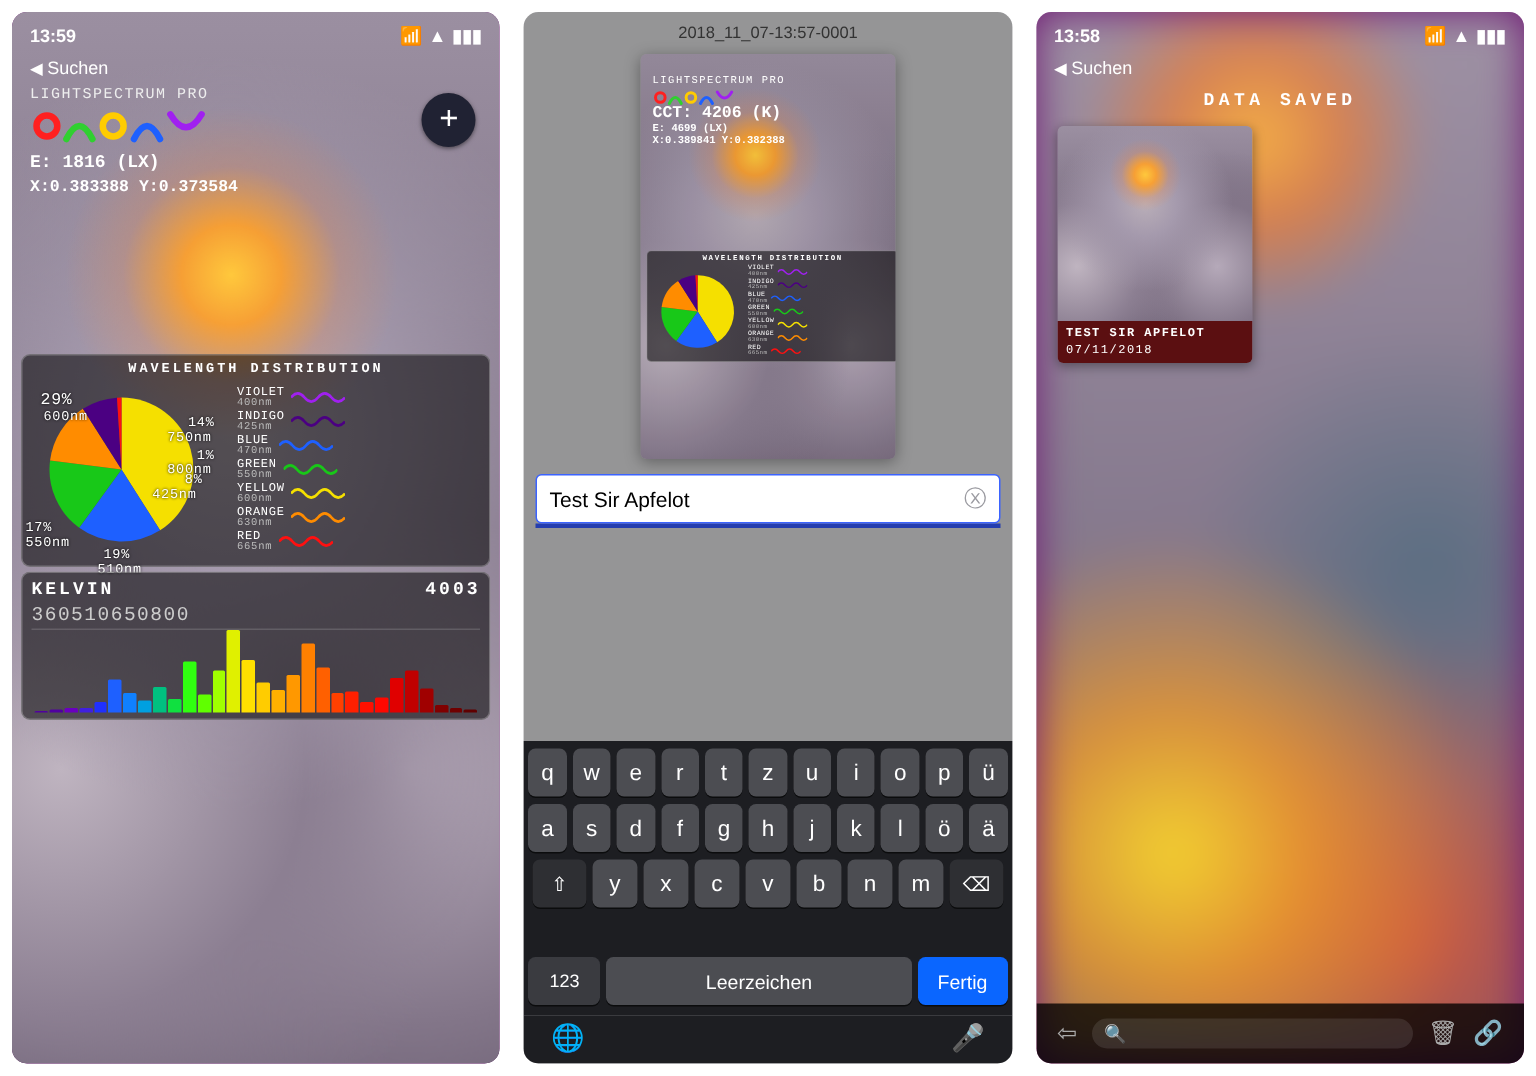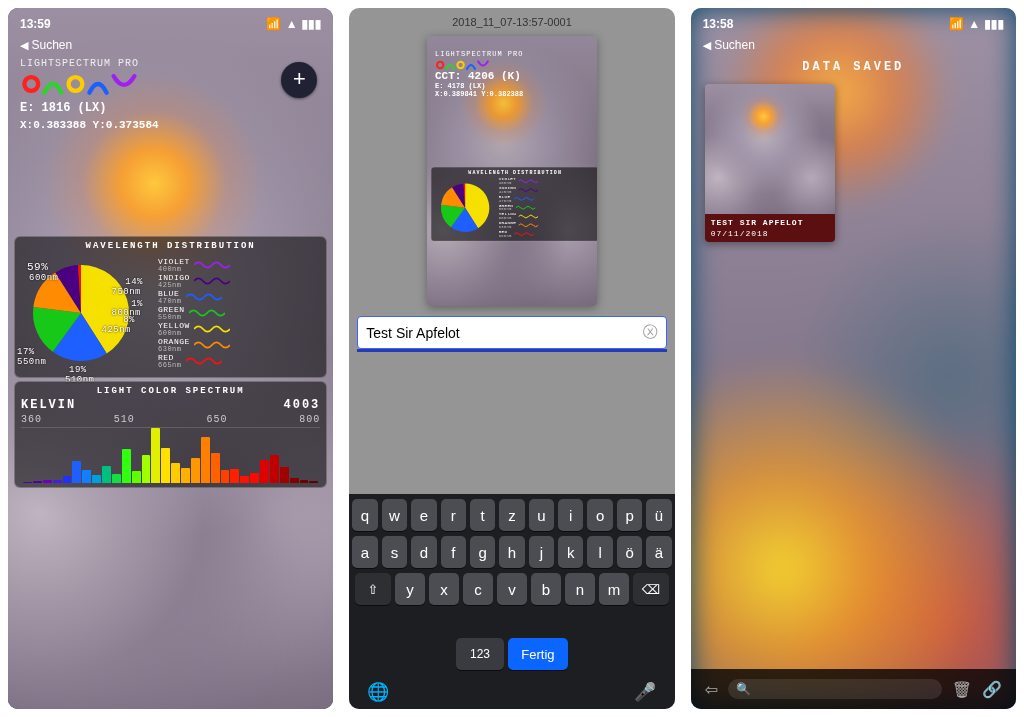--- a/index.html
+++ b/index.html
@@ -10,21 +10,21 @@
     gap: 16px;
     padding: 8px;
     width: 1024px;
     height: 717px;
   }
   .phone {
     flex: 1;
     border-radius: 10px;
     overflow: hidden;
     position: relative;
-    background: #0c4a6e;
+    background: #701a75;
   }
   
   .candle-bg {
     position: absolute; inset: 0;
     background:
       radial-gradient(circle at 45% 25%, rgba(255,200,60,1) 0%, rgba(255,160,40,.9) 6%, rgba(255,130,40,.2) 13%, transparent 20%),
       radial-gradient(circle at 45% 40%, #b9aeb8 0%, #a59aad 20%, transparent 55%),
       radial-gradient(circle at 10% 72%, #bfb4c0 0%, #8c7f92 28%, transparent 50%),
       radial-gradient(circle at 82% 72%, #b5a9b9 0%, #827588 30%, transparent 55%),
       linear-gradient(#9b8fa1, #5d5165);
@@ -86,21 +86,21 @@
   .meta-line.small { font-size:11px; }
   
   .pie-wrap { display:flex; gap:6px; align-items:center; }
   .pie { position:relative; width:120px; height:120px; }
   .pie-label { position:absolute; font-size:9px; color:#fff; text-shadow:0 0 2px #000;}
   .legend { font-size:8px; line-height:1.15; }
   .legend-row { display:flex; align-items:center; gap:4px; margin:1px 0;}
   .wave { width:36px; height:12px; }
   
   .spec-head { display:flex; justify-content:space-between; font-size:12px; font-weight:bold; letter-spacing:2px; }
-  .spec-axis { display:flex; justify-content:space-between; font-size:10px; letter-spacing:1px; margin:2px 0; color:#ccc;}
+  .spec-axis { display:flex; justify-content:flex-start; font-size:13px; letter-spacing:1px; margin:2px 0; color:#ccc;}
   .spec-bars { position:relative; height:56px; display:flex; align-items:flex-end; gap:1px; padding:0 2px; border-top:1px solid rgba(255,255,255,.15);}
   .spec-bars div { flex:1; border-radius:1px 1px 0 0;}
   
   .s2 { background:#bfbfc1; }
   .s2 .dim { position:absolute; inset:0; background:rgba(0,0,0,.22);}
   .s2-header { position:relative; text-align:center; padding:6px 0 2px; }
   .s2-title { font-size:16px; color:#1b1b1b; font-weight:400;}
   .s2-fname { font-size:11px; color:#333; margin-top:2px;}
   .s2-thumb {
     position:relative;
@@ -206,21 +206,21 @@
     <div class="pie-wrap">
       <div class="pie">
         <svg viewBox="0 0 100 100" id="pie-svg" style="width:100%;height:100%">
             <path d="M50 50 L50 10 A40 40 0 0 1 71.43307179915988 83.7731170200806 Z" fill="#f5e000"></path>
             <path d="M50 50 L71.43307179915988 83.7731170200806 A40 40 0 0 1 26.48858990830108 82.36067977499789 Z" fill="#1e60ff"></path>
             <path d="M50 50 L26.48858990830108 82.36067977499789 A40 40 0 0 1 10.315411947420884 44.986670657427844 Z" fill="#18c818"></path>
             <path d="M50 50 L10.315411947420884 44.986670657427844 A40 40 0 0 1 28.566928200840117 16.22688297991941 Z" fill="#ff8c00"></path>
             <path d="M50 50 L28.566928200840117 16.22688297991941 A40 40 0 0 1 47.48837921882743 10.078930862869136 Z" fill="#4b0082"></path>
             <path d="M50 50 L47.48837921882743 10.078930862869136 A40 40 0 0 1 49.99999999999999 10 Z" fill="#ff1010"></path>
           </svg>
-        <div class="pie-label" style="top:8px;left:6px;font-size:11px">59%</div>
+        <div class="pie-label" style="top:8px;left:6px;font-size:11px">29%</div>
         <div class="pie-label" style="top:20px;left:8px">600nm</div>
         <div class="pie-label" style="top:24px;right:-2px">14%</div>
         <div class="pie-label" style="top:34px;right:0">750nm</div>
         <div class="pie-label" style="top:46px;right:-2px">1%</div>
         <div class="pie-label" style="top:55px;right:0">800nm</div>
         <div class="pie-label" style="top:62px;right:6px">8%</div>
         <div class="pie-label" style="top:72px;right:10px">425nm</div>
         <div class="pie-label" style="bottom:-2px;left:48px">19%</div>
         <div class="pie-label" style="bottom:-12px;left:44px">510nm</div>
         <div class="pie-label" style="bottom:16px;left:-4px">17%</div>
@@ -289,21 +289,20 @@
             </div>
       <svg class="wave" viewBox="0 0 40 12">
               <path d="M0 6 Q5 0 10 6 T20 6 T30 6 T40 6" fill="none" stroke="#ff1010" stroke-width="2"></path>
             </svg>
           </div>
         </div>
     </div>
   </div>
 
   <div class="panel">
-    <div class="panel-title">LIGHT COLOR SPECTRUM</div>
     <div class="spec-head">
       <span>KELVIN</span>
       <span>4003</span>
     </div>
     <div class="spec-axis" id="spec-axis">
         <span>360</span>
         <span>510</span>
         <span>650</span>
         <span>800</span>
       </div>
@@ -354,21 +353,21 @@
       <div style="height:12px"><svg viewBox="0 0 160 30" style="height:12px">
             <g fill="none" stroke-width="5" stroke-linecap="round">
               <path d="M5 15 a8 8 0 1 0 16 0 a8 8 0 1 0 -16 0" stroke="#ff2020"></path>
               <path d="M28 25 q10 -20 20 0" stroke="#30d030"></path>
               <path d="M56 15 a8 8 0 1 0 16 0 a8 8 0 1 0 -16 0" stroke="#ffcc00"></path>
               <path d="M80 25 q10 -20 20 0" stroke="#1e60ff"></path>
               <path d="M108 6 q12 20 24 0" stroke="#a020f0"></path>
             </g>
           </svg></div>
       <div style="font-size:11px;font-weight:bold">CCT: 4206 (K)</div>
-      <div style="font-size:7px;font-weight:bold">E: 4178 (LX)</div>
+      <div style="font-size:7px;font-weight:bold">E: 4699 (LX)</div>
       <div style="font-size:7px;font-weight:bold">X:0.389841  Y:0.382388</div>
     </div>
     <div class="panel" style="bottom:4px;left:4px;right:4px;top:auto;" id="thumb-wave">
       <div class="panel-title">WAVELENGTH DISTRIBUTION</div>
       <div class="pie-wrap">
         <div class="pie" style="width:110px;height:110px"><svg viewBox="0 0 100 100" id="pie-svg-2" style="width:100%;height:100%">
               <path d="M50 50 L50 10 A40 40 0 0 1 71.43307179915988 83.7731170200806 Z" fill="#f5e000"></path>
               <path d="M50 50 L71.43307179915988 83.7731170200806 A40 40 0 0 1 26.48858990830108 82.36067977499789 Z" fill="#1e60ff"></path>
               <path d="M50 50 L26.48858990830108 82.36067977499789 A40 40 0 0 1 10.315411947420884 44.986670657427844 Z" fill="#18c818"></path>
               <path d="M50 50 L10.315411947420884 44.986670657427844 A40 40 0 0 1 28.566928200840117 16.22688297991941 Z" fill="#ff8c00"></path>
@@ -484,20 +483,21 @@
           <div class="key">x</div>
           <div class="key">c</div>
           <div class="key">v</div>
           <div class="key">b</div>
           <div class="key">n</div>
           <div class="key">m</div>
           <div class="key fn" style="max-width: 36px;">⌫</div>
         </div>
       <div class="kb-row bottom">
         <div class="key k-123">123</div>
+        <div class="key k-space">Leerzeichen</div>
         <div class="key k-done">Fertig</div>
       </div>
     </div>
     <div class="kb-foot">
       <span>🌐</span>
       <span>🎤</span>
     </div>
   </div>
 </div>
 

